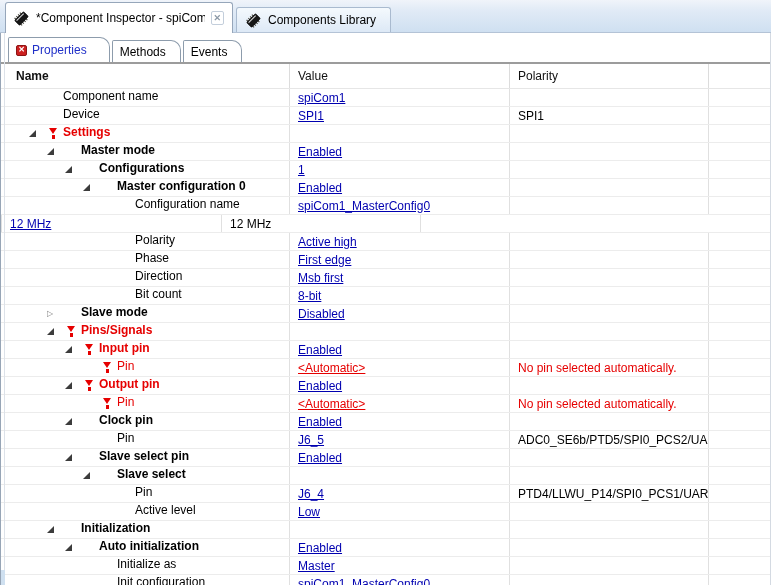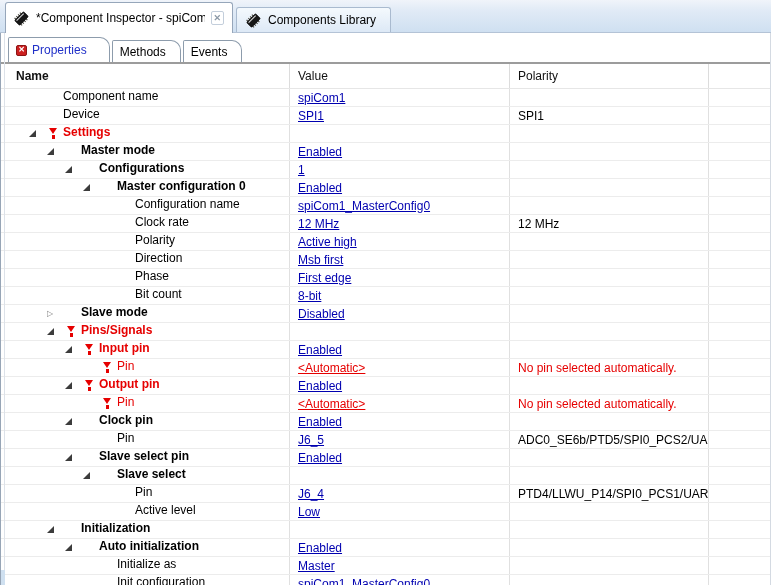--- a/index.html
+++ b/index.html
@@ -211,60 +211,54 @@
       <span class="indent" style="width: 98px;"></span>
       <span class="tri-slot"></span>
       <span class="icon-slot"></span>
       <span class="row-label">Configuration name</span>
     </div>
     <div class="cell-value">spiCom1_MasterConfig0</div>
     <div class="cell-details"></div>
     <div class="cell-extra"></div>
   </div>
         <div class="row">
-    <div class="cell-name">
-      <span class="indent" style="width: 98px;"></span>
-      <span class="tri-slot"></span>
-      <span class="icon-slot"></span>
-      <span class="row-label">Clock rate</span>
-    </div>
     <div class="cell-value">12 MHz</div>
     <div class="cell-details">12 MHz</div>
     <div class="cell-extra"></div>
   </div>
         <div class="row">
     <div class="cell-name">
       <span class="indent" style="width: 98px;"></span>
       <span class="tri-slot"></span>
       <span class="icon-slot"></span>
       <span class="row-label">Polarity</span>
     </div>
     <div class="cell-value">Active high</div>
     <div class="cell-details"></div>
     <div class="cell-extra"></div>
   </div>
         <div class="row">
     <div class="cell-name">
       <span class="indent" style="width: 98px;"></span>
       <span class="tri-slot"></span>
       <span class="icon-slot"></span>
+      <span class="row-label">Phase</span>
+    </div>
+    <div class="cell-value">First edge</div>
+    <div class="cell-details"></div>
+    <div class="cell-extra"></div>
+  </div>
+        <div class="row">
+    <div class="cell-name">
+      <span class="indent" style="width: 98px;"></span>
+      <span class="tri-slot"></span>
+      <span class="icon-slot"></span>
       <span class="row-label">Direction</span>
     </div>
     <div class="cell-value">Msb first</div>
-    <div class="cell-details"></div>
-    <div class="cell-extra"></div>
-  </div>
-        <div class="row">
-    <div class="cell-name">
-      <span class="indent" style="width: 98px;"></span>
-      <span class="tri-slot"></span>
-      <span class="icon-slot"></span>
-      <span class="row-label">Phase</span>
-    </div>
-    <div class="cell-value">First edge</div>
     <div class="cell-details"></div>
     <div class="cell-extra"></div>
   </div>
         <div class="row">
     <div class="cell-name">
       <span class="indent" style="width: 98px;"></span>
       <span class="tri-slot"></span>
       <span class="icon-slot"></span>
       <span class="row-label">Bit count</span>
     </div>

